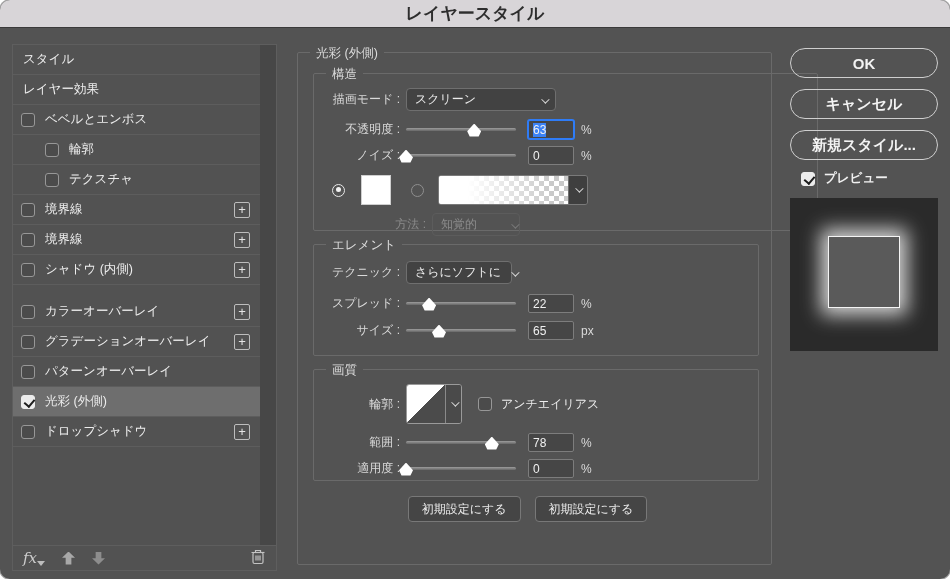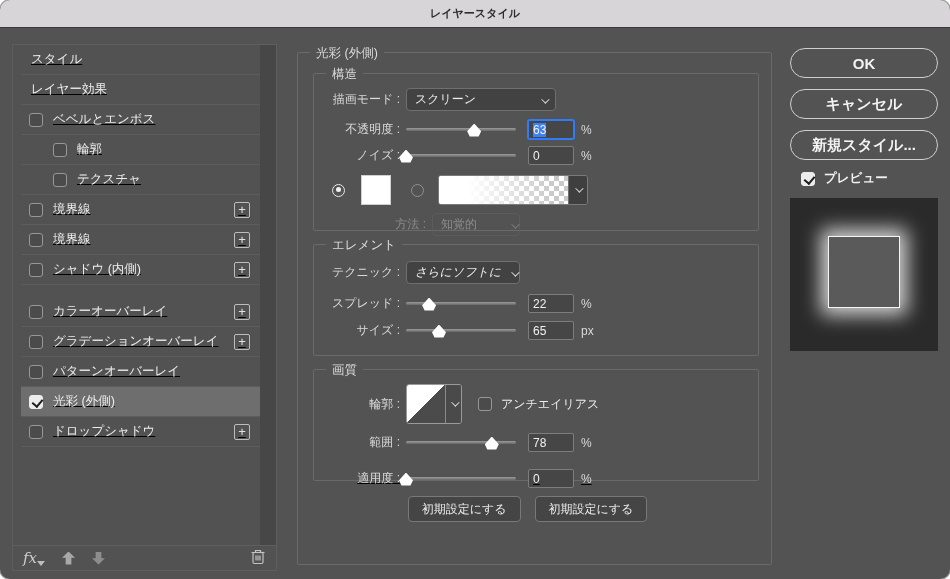--- a/index.html
+++ b/index.html
@@ -1,27 +1,27 @@
 <!DOCTYPE html>
 <html><head>
 <meta charset="utf-8">
 <style>
   html,body{margin:0;padding:0;background:#ffffff;}
   *{box-sizing:border-box;font-family:"Liberation Sans","DejaVu Sans",sans-serif;}
   .dialog{position:relative;width:950px;height:579px;background:#535353;border-radius:10px;overflow:hidden;box-shadow:0 0 0 1px rgba(0,0,0,.35);}
 
   
   .titlebar{height:28px;background:#d8d5d8;border-bottom:1px solid #3a3a3a;display:flex;align-items:center;justify-content:center;}
-  .titlebar .title{font-size:11px;font-weight:bold;color:#2e2e2e;}
+  .titlebar .title{font-size:17px;font-weight:bold;color:#2e2e2e;}
 
   .body{position:absolute;top:28px;left:0;right:0;bottom:0;}
 
   
   .sidebar{position:absolute;left:12px;top:16px;width:265px;height:527px;background:#525252;border:1px solid #5e5e5e;}
-  .sb-list{position:absolute;left:8px;top:0;right:16px;text-decoration:underline;}
+  .sb-list{position:absolute;left:0;top:0;right:16px;}
   .scroll-strip{position:absolute;right:0;top:0;width:16px;bottom:25px;background:#474747;}
   .sb-row{height:30px;display:flex;align-items:center;border-bottom:1px solid #5d5d5d;padding:0 6px 0 8px;color:#ededed;font-size:12.5px;cursor:default;}
   .sb-row.selected{background:#6e6e6e;}
   .sb-row .lbl{margin-left:10px;white-space:nowrap;}
   .sb-row.nocheck .lbl{margin-left:2px;}
   .plus{margin-left:auto;width:16px;height:16px;border:1px solid #bdbdbd;border-radius:2px;color:#e3e3e3;font-size:13px;line-height:14px;text-align:center;margin-right:4px;}
   .sb-footer{position:absolute;left:0;right:0;bottom:0;height:25px;border-top:1px solid #5e5e5e;display:flex;align-items:center;padding:0 10px;text-align:center;}
   .fx{font-family:"DejaVu Serif","Liberation Serif",serif;font-style:italic;font-size:15px;color:#cdcdcd;position:relative;padding-right:8px;}
   .fx::after{content:"";position:absolute;right:0;bottom:1px;border-left:4px solid transparent;border-right:4px solid transparent;border-top:5px solid #bdbdbd;}
   .arr{width:13px;height:13px;margin-left:17px;}
@@ -34,21 +34,21 @@
   .cb.checked{background:#ececec;border-color:#ececec;}
   .cb.checked::after{content:"";position:absolute;left:3.5px;top:1.5px;width:5px;height:8px;border-right:2px solid #1d1d1d;border-bottom:2px solid #1d1d1d;transform:rotate(40deg);}
   .radio{width:13px;height:13px;border-radius:50%;border:1.5px solid #8f8f8f;position:relative;flex:0 0 13px;}
   .radio.on{border-color:#e8e8e8;}
   .radio.on::after{content:"";position:absolute;left:2.5px;top:2.5px;width:5px;height:5px;border-radius:50%;background:#f2f2f2;}
 
   
   .group{position:absolute;border:1px solid #6a6a6a;border-radius:2px;}
   .group>.legend{position:absolute;top:-8px;left:12px;background:#535353;padding:0 6px;font-size:12.5px;color:#dcdcdc;white-space:nowrap;}
   .main{left:297px;top:24px;width:475px;height:513px;}
-  .fs-structure{left:15px;top:20px;width:446px;height:158px;}
+  .fs-structure{left:15px;top:20px;width:505px;height:158px;}
   .fs-elements{left:15px;top:191px;width:446px;height:112px;}
   .fs-quality{left:15px;top:316px;width:446px;height:112px;}
 
   .row{display:flex;align-items:center;margin-top:8px;}
   .row .rlabel{width:86px;text-align:right;font-size:12px;color:#dadada;flex:0 0 86px;white-space:nowrap;}
   .row .gap{width:6px;flex:0 0 6px;}
   .rlabel.dis{color:#8b8b8b;}
 
   .select{height:23px;background:#424242;border:1px solid #6f6f6f;border-radius:4px;display:flex;align-items:center;padding:0 8px;color:#ececec;font-size:12px;}
   .select .txt{white-space:nowrap;}
@@ -239,21 +239,21 @@
           </div>
         </div>
       </div>
 
       <div class="group fs-elements">
         <span class="legend">エレメント</span>
 
         <div class="row" style="margin-top:16px;">
           <span class="rlabel">テクニック :</span>
             <span class="gap"></span>
-          <div class="select" style="width:114px;font-style:italic;">
+          <div class="select" style="width:106px;">
             <span class="txt">さらにソフトに</span>
             <span class="chev"><span class="chevmark"></span></span>
           </div>
         </div>
 
         <div class="row" style="margin-top:10px;">
           <span class="rlabel">スプレッド :</span>
             <span class="gap"></span>
           <div class="slider">
             <div class="track"></div>
@@ -302,21 +302,21 @@
           <div class="slider">
             <div class="track"></div>
               <div class="thumb" style="left: 78%;"></div>
           </div>
           <div class="field">
               <span>78</span>
             </div>
           <span class="unit">%</span>
         </div>
 
-        <div class="row" style="margin-top:17px;text-decoration:underline;">
+        <div class="row" style="margin-top:7px;">
           <span class="rlabel">適用度 :</span>
             <span class="gap"></span>
           <div class="slider">
             <div class="track"></div>
               <div class="thumb" style="left: 0%;"></div>
           </div>
           <div class="field">
               <span>0</span>
             </div>
           <span class="unit">%</span>

